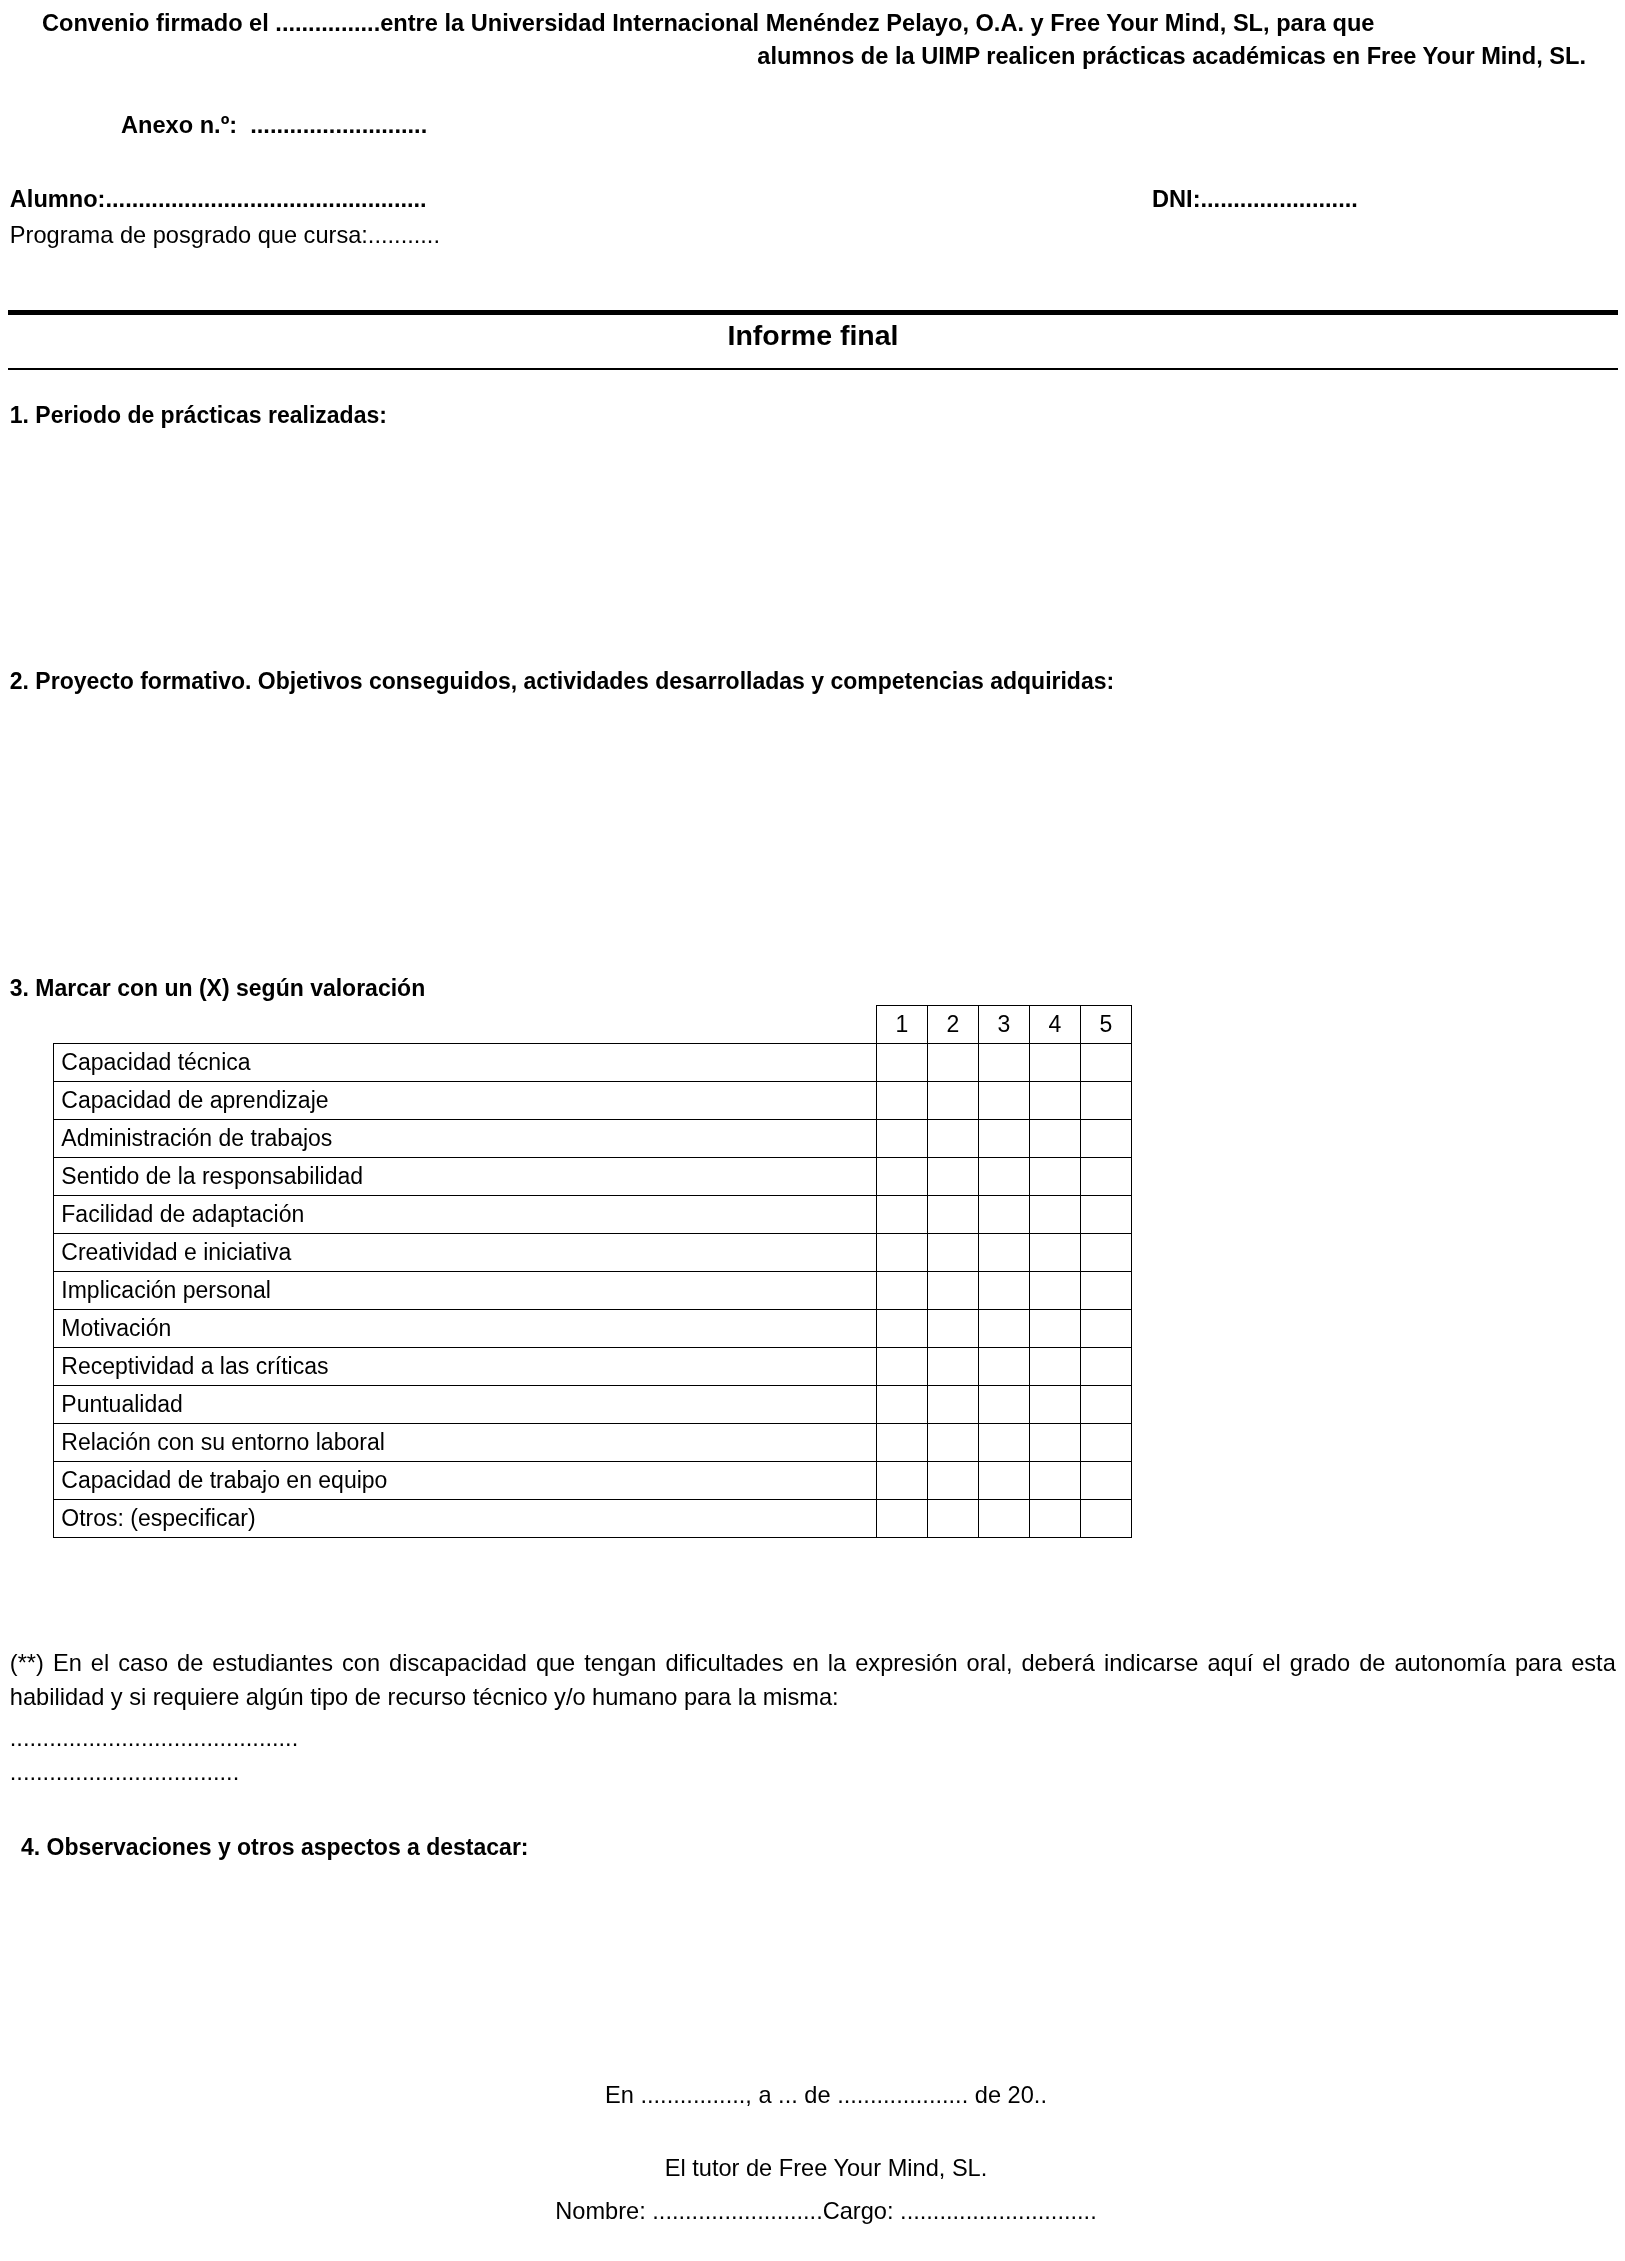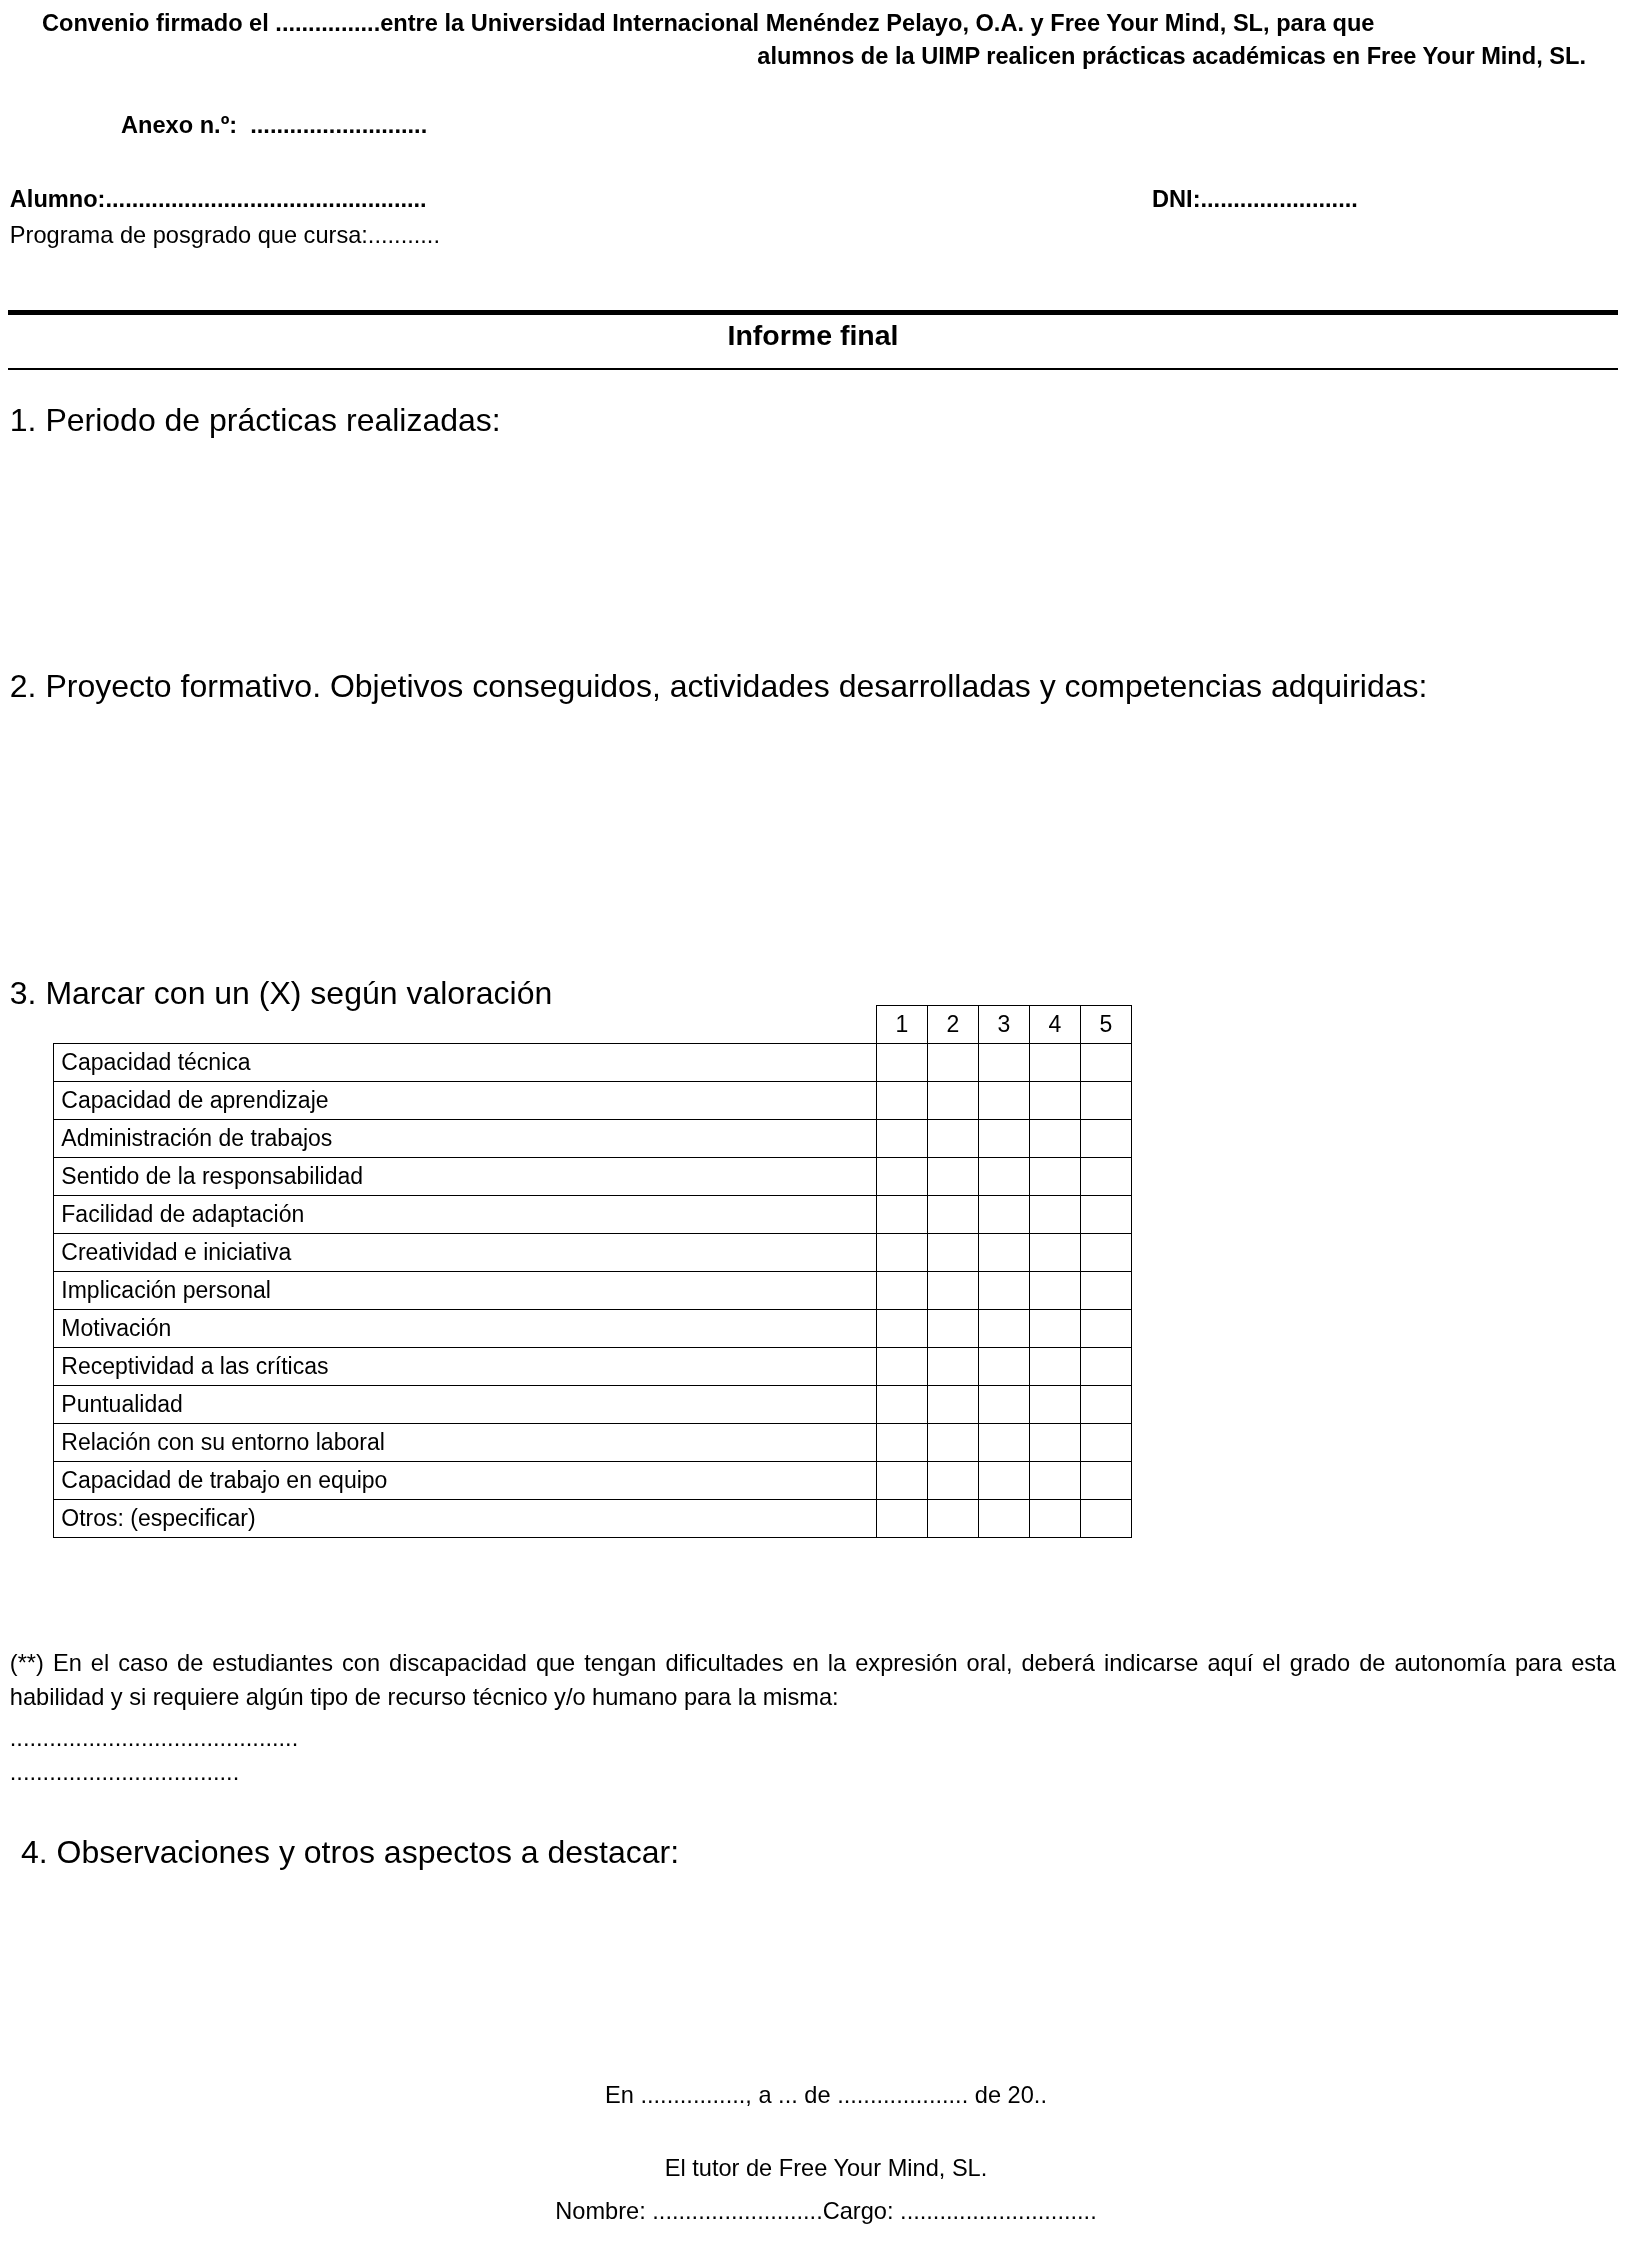--- a/index.html
+++ b/index.html
@@ -100,22 +100,22 @@
     top: 319px;
     width: 1626px;
     text-align: center;
     font-size: 28.5px;
     font-weight: bold;
   }
 
   
   .section-heading {
     position: absolute;
-    font-size: 32px;
-    font-weight: normal;
+    font-size: 23px;
+    font-weight: bold;
   }
   #section-1-heading { left: 9.8px; top: 402px; }
   #section-2-heading { left: 9.8px; top: 636px; width: 1548px; margin-top: 32px; }
   #section-3-heading { left: 9.8px; top: 975px; }
   #section-4-heading { left: 21px; top: 1834px; }
 
   
   #period-list {
     position: absolute;
     left: 9.8px;

